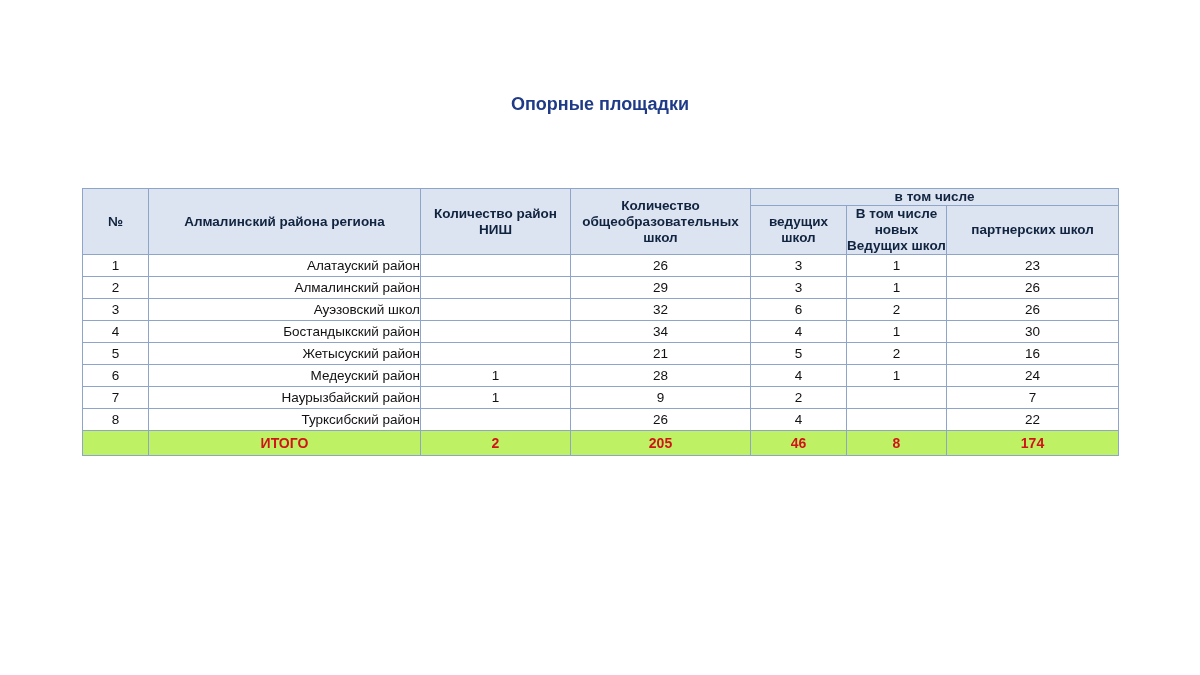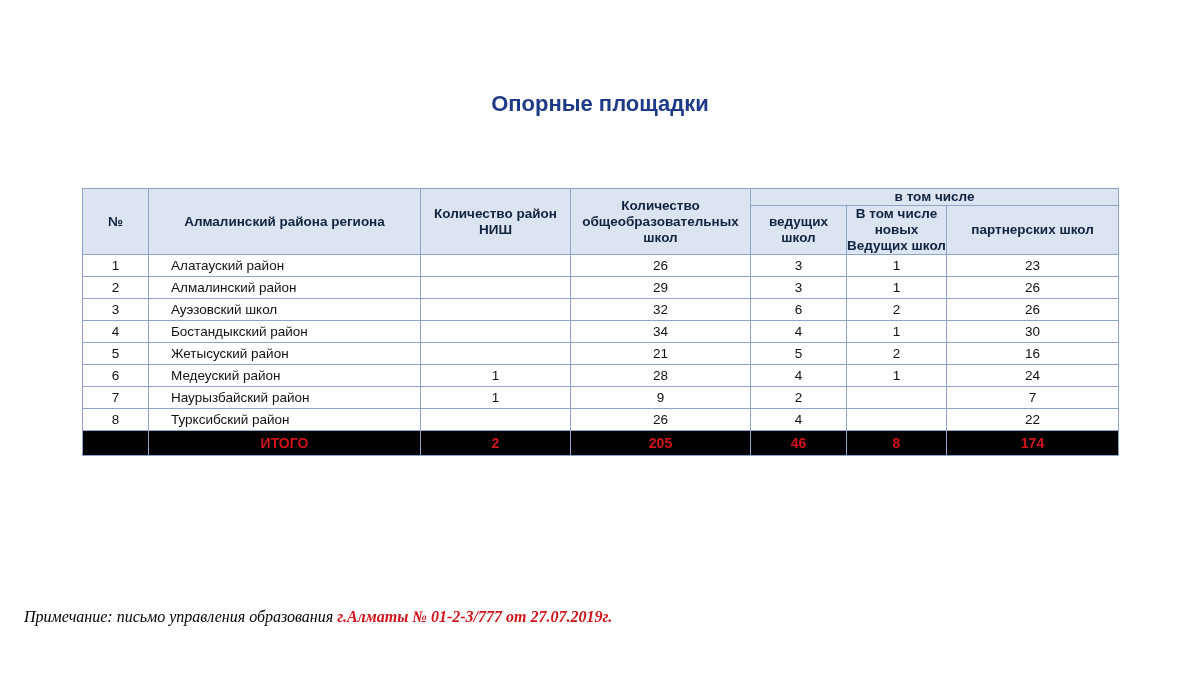--- a/index.html
+++ b/index.html
@@ -21,21 +21,21 @@
     box-sizing: border-box;
   }
   .title-block {
     position: absolute;
     top: 88px;
     left: 0;
     width: 1200px;
     text-align: center;
     color: #1f3b87;
     font-weight: bold;
-    font-size: 22px;
+    font-size: 18px;
     line-height: 32px;
   }
   .title-line {
     display: block;
   }
   .table-wrap {
     position: absolute;
     top: 188px;
     left: 82px;
     width: 1036px;
@@ -76,25 +76,25 @@
   tbody td {
     height: 21px;
     font-size: 13.5px;
     color: #111;
     background: #ffffff;
     text-align: center;
     vertical-align: middle;
     padding: 1px 4px;
   }
   tbody td.name {
-    text-align: left;
-    padding-left: 22px;
+    text-align: right;
+    padding-left: 8px;
   }
   tbody tr.total td {
-    background: #000000;
+    background: #bef264;
     color: #d0141a;
     font-weight: bold;
     height: 24px;
     font-size: 14px;
   }
   tbody tr.total td.name {
     text-align: center;
     padding-left: 0;
   }
   .note {
@@ -226,18 +226,14 @@
           <td>2</td>
           <td>205</td>
           <td>46</td>
           <td>8</td>
           <td>174</td>
         </tr>
       </tbody>
     </table>
   </div>
 
-  <div class="note">
-    <span>Примечание: письмо управления образования</span>
-    <span class="red">г.Алматы № 01-2-3/777 от 27.07.2019г.</span>
-  </div>
 
 </div>
 
 </body></html>

